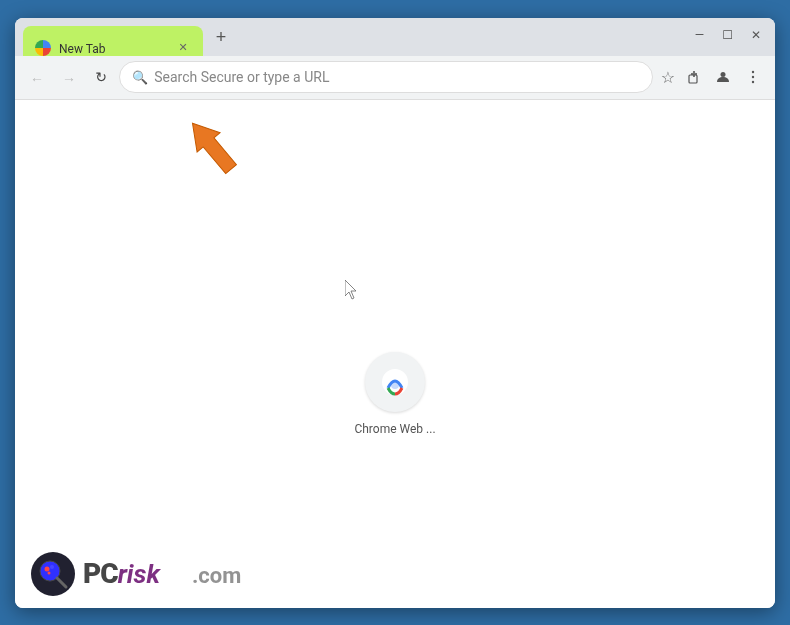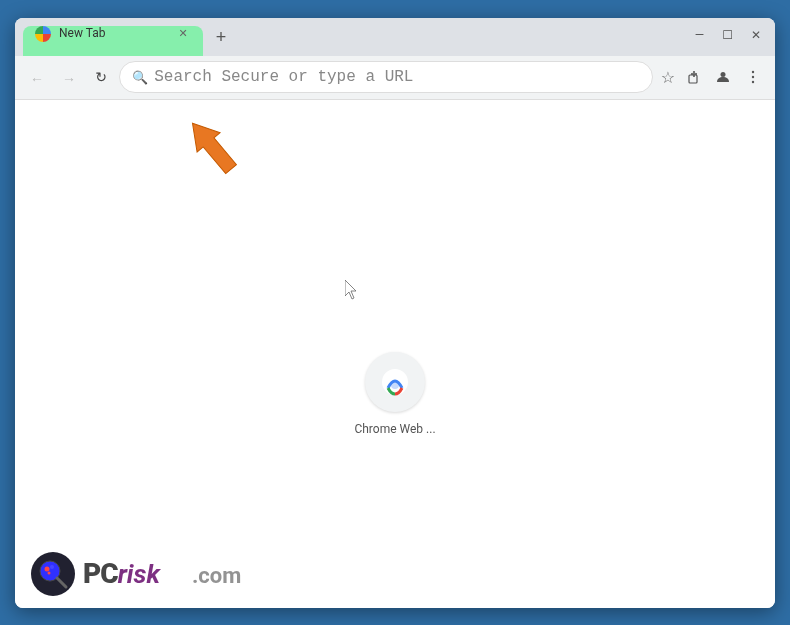--- a/index.html
+++ b/index.html
@@ -29,25 +29,25 @@
     .title-bar {
       background: #dee1e6;
       height: 38px;
       display: flex;
       align-items: flex-end;
       padding: 0 8px;
       position: relative;
     }
 
     .tab {
-      background: #86efac;
+      background: #bef264;
       height: 30px;
       border-radius: 8px 8px 0 0;
       display: flex;
-      align-items: flex-start;
+      align-items: flex-end;
       padding: 0 12px;
       gap: 8px;
       min-width: 180px;
       position: relative;
     }
 
     .tab-favicon {
       width: 16px;
       height: 16px;
       border-radius: 50%;
@@ -149,24 +149,23 @@
       gap: 6px;
       cursor: text;
     }
 
     .search-icon {
       color: #777;
       font-size: 13px;
     }
 
     .address-text {
-      font-size: 16px;
+      font-size: 14px;
       color: #888;
       flex: 1;
-      font-family: Liberation Mono, monospace;
     }
 
     .bookmark-star {
       color: #666;
       font-size: 16px;
       cursor: pointer;
       margin-left: 4px;
     }
 
     .toolbar-right {

